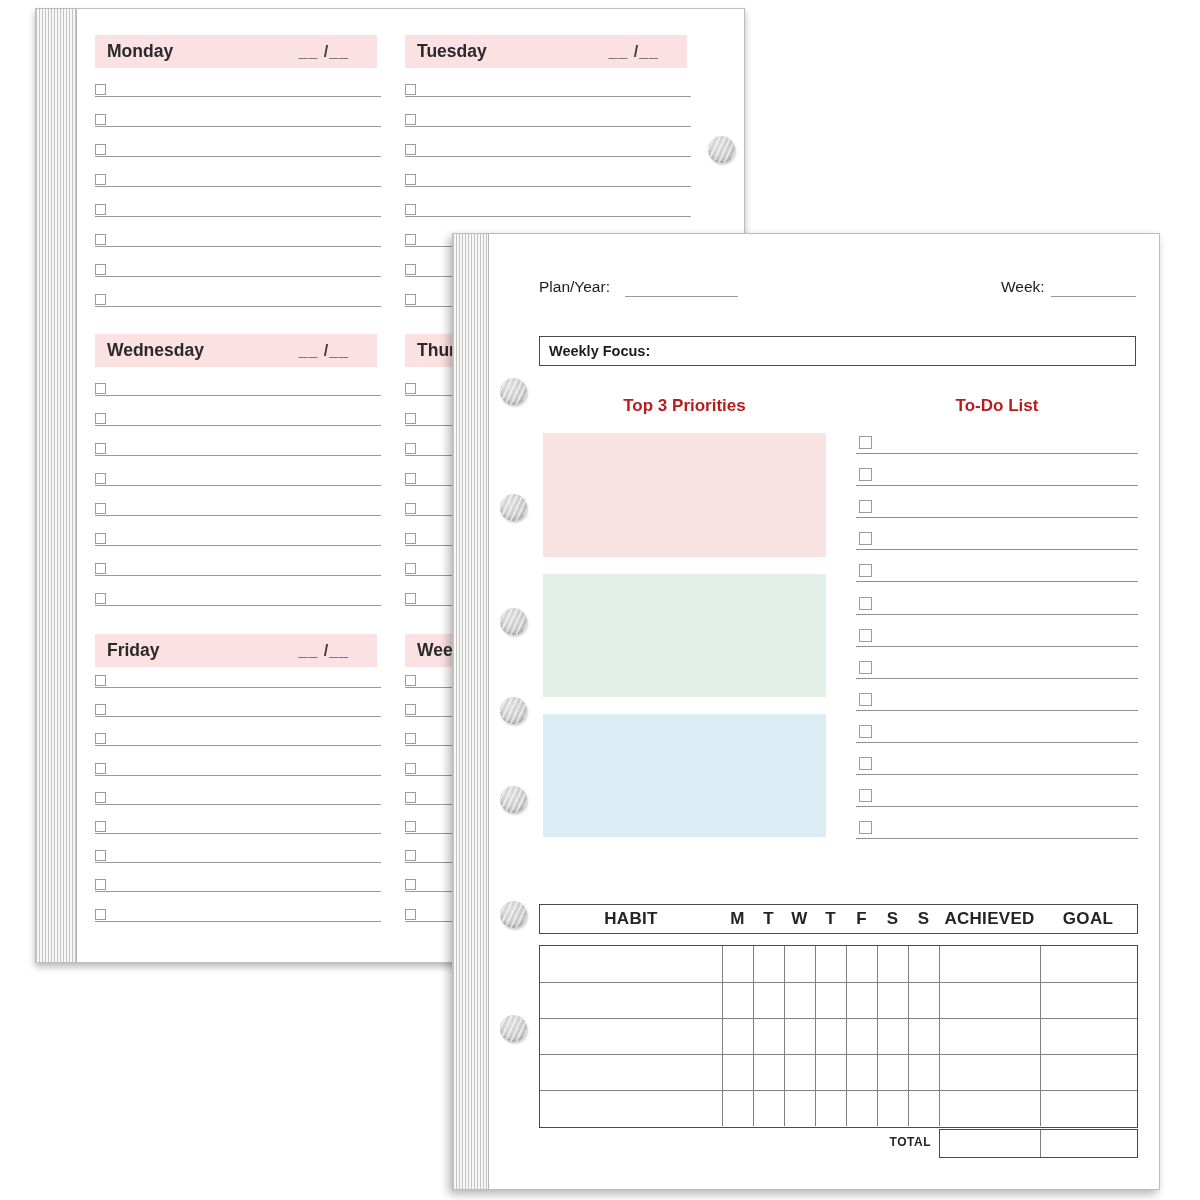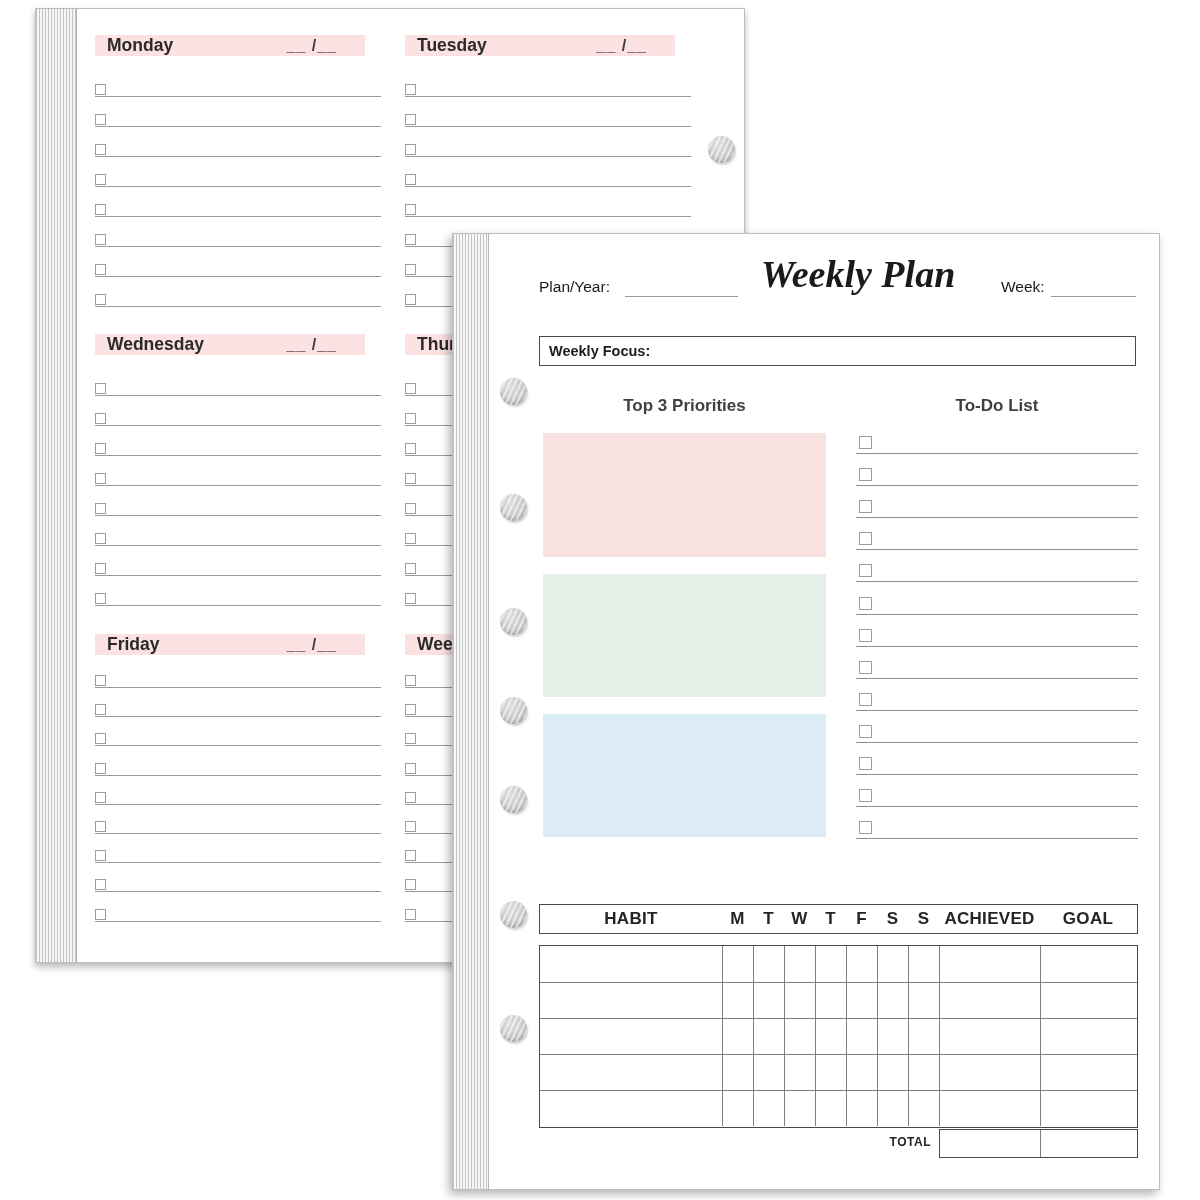--- a/index.html
+++ b/index.html
@@ -22,21 +22,21 @@
     background:radial-gradient(circle at 38% 32%, #dedede, #c6c6c6 62%, #b7b7b7);
     box-shadow:inset 0 -2px 3px rgba(0,0,0,.14), 1px 2px 2px rgba(0,0,0,.18);
   }
   .hole::after{
     content:"";position:absolute;inset:0;border-radius:50%;
     background:repeating-linear-gradient(115deg, rgba(255,255,255,.55) 0 2px, rgba(0,0,0,0) 2px 5px);
   }
   
   .day-section{position:absolute;}
   .day-header{
-    position:absolute;left:0;right:16px;height:21px;
+    position:absolute;left:0;right:4px;height:33px;
     display:flex;align-items:center;justify-content:space-between;
     padding:0 28px 0 12px;box-sizing:border-box;
   }
   .day-label{font-weight:bold;font-size:17.5px;color:#2a2a2a;white-space:nowrap;}
   .day-date{font-weight:bold;font-size:16px;color:#3d3d3d;letter-spacing:1px;white-space:nowrap;}
   .check-row{position:absolute;left:0;right:0;height:28px;}
   .cbox{position:absolute;left:0;top:0;width:11px;height:11px;border:1.5px solid #9c9c9c;background:#fff;box-sizing:border-box;}
   .row-line{position:absolute;left:0;right:0;top:12px;height:0;border-bottom:1.3px solid #999;}
   
   .fp-label{position:absolute;font-size:15.5px;color:#1c1c1c;white-space:nowrap;}
@@ -44,21 +44,21 @@
   .fp-title{
     position:absolute;left:240px;top:18px;width:330px;text-align:center;
     font-family:"Liberation Serif", serif;font-style:italic;font-weight:bold;
     font-size:38px;line-height:44px;color:#1a1a1a;white-space:nowrap;
   }
   .focus-box{
     position:absolute;left:86px;top:102px;width:597px;height:30px;
     border:1.5px solid #4a4a4a;box-sizing:border-box;display:flex;align-items:center;
   }
   .focus-label{font-weight:bold;font-size:14.5px;padding-left:9px;color:#1c1c1c;}
-  .col-heading{position:absolute;text-align:center;font-weight:bold;font-size:17px;color:#404040;}
+  .col-heading{position:absolute;text-align:center;font-weight:bold;font-size:17px;color:#b91c1c;}
   .prio-box{position:absolute;left:90px;width:283px;}
   .todo-wrap{position:absolute;left:403px;top:202px;width:282px;}
   .todo-row{position:absolute;left:0;right:0;height:30px;}
   .todo-cbox{position:absolute;left:3px;top:0;width:13px;height:13px;border:1.5px solid #9c9c9c;background:#fff;box-sizing:border-box;}
   .todo-line{position:absolute;left:0;right:0;top:17px;height:0;border-bottom:1.4px solid #8f8f8f;}
   .habit-heading{position:absolute;left:86px;top:636px;width:599px;text-align:center;font-weight:bold;font-size:18px;letter-spacing:1px;color:#202020;}
   .habit-header{
     position:absolute;left:86px;top:670px;width:599px;height:30px;
     border:1.5px solid #4a4a4a;box-sizing:border-box;display:flex;align-items:center;
   }
@@ -335,21 +335,20 @@
       <div class="hole" style="left: 46.5px; top: 373.5px;"></div>
       <div class="hole" style="left: 46.5px; top: 462.5px;"></div>
       <div class="hole" style="left: 46.5px; top: 551.5px;"></div>
       <div class="hole" style="left: 46.5px; top: 666.5px;"></div>
       <div class="hole" style="left: 46.5px; top: 780.5px;"></div>
     </div>
 
   <div class="fp-label" style="left:86px;top:44px;">Plan/Year:</div>
   <div class="uline" style="left:172px;top:62px;width:113px;"></div>
 
-  <div class="fp-title">Weekly Plan</div>
 
   <div class="fp-label" style="left:548px;top:44px;">Week:</div>
   <div class="uline" style="left:598px;top:62px;width:85px;"></div>
 
   <div class="focus-box">
     <span class="focus-label">Weekly Focus:</span>
   </div>
 
   <div class="col-heading" style="left:90px;top:162px;width:283px;">Top 3 Priorities</div>
   <div class="col-heading" style="left:403px;top:162px;width:282px;">To-Do List</div>

